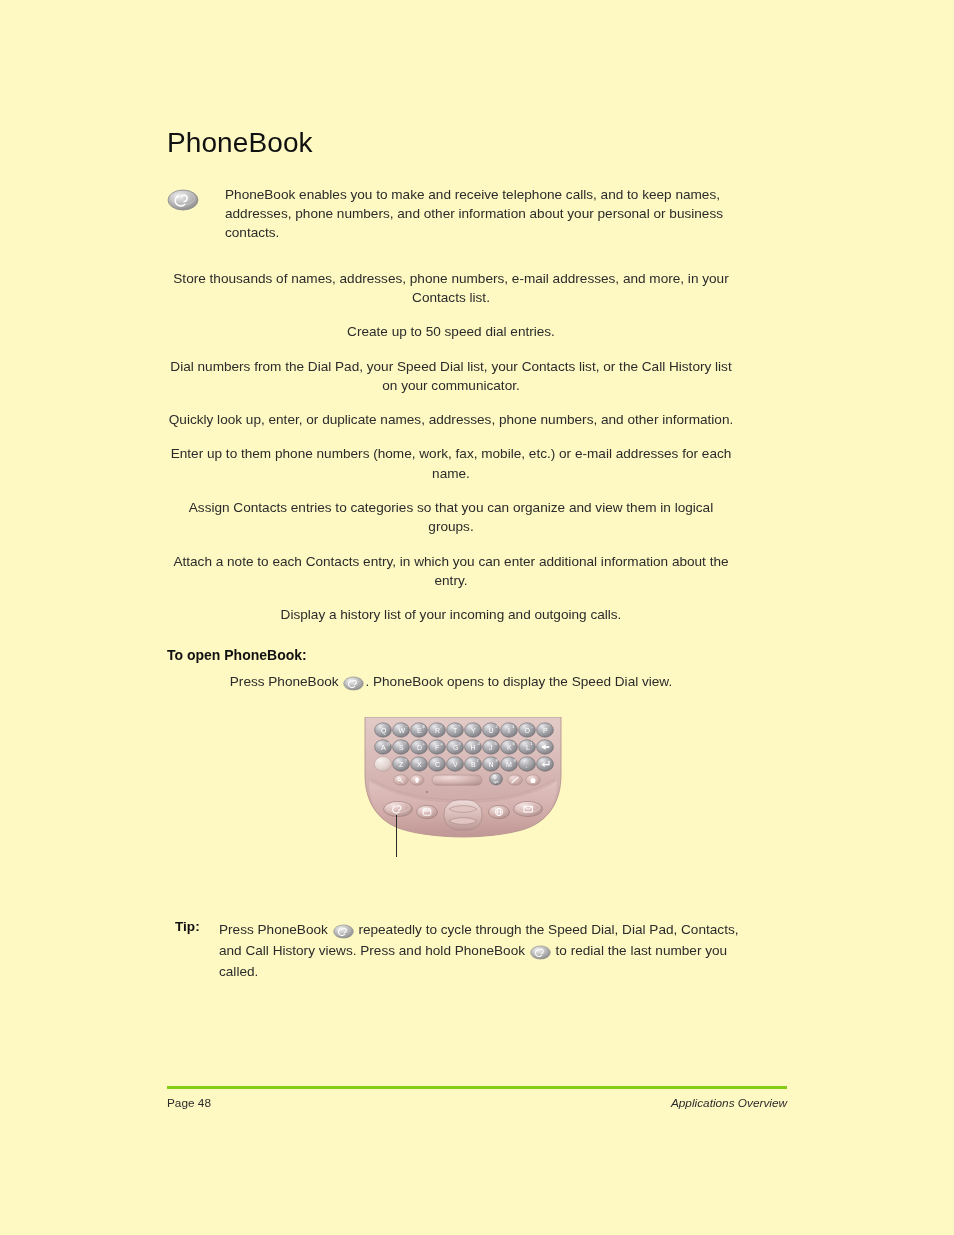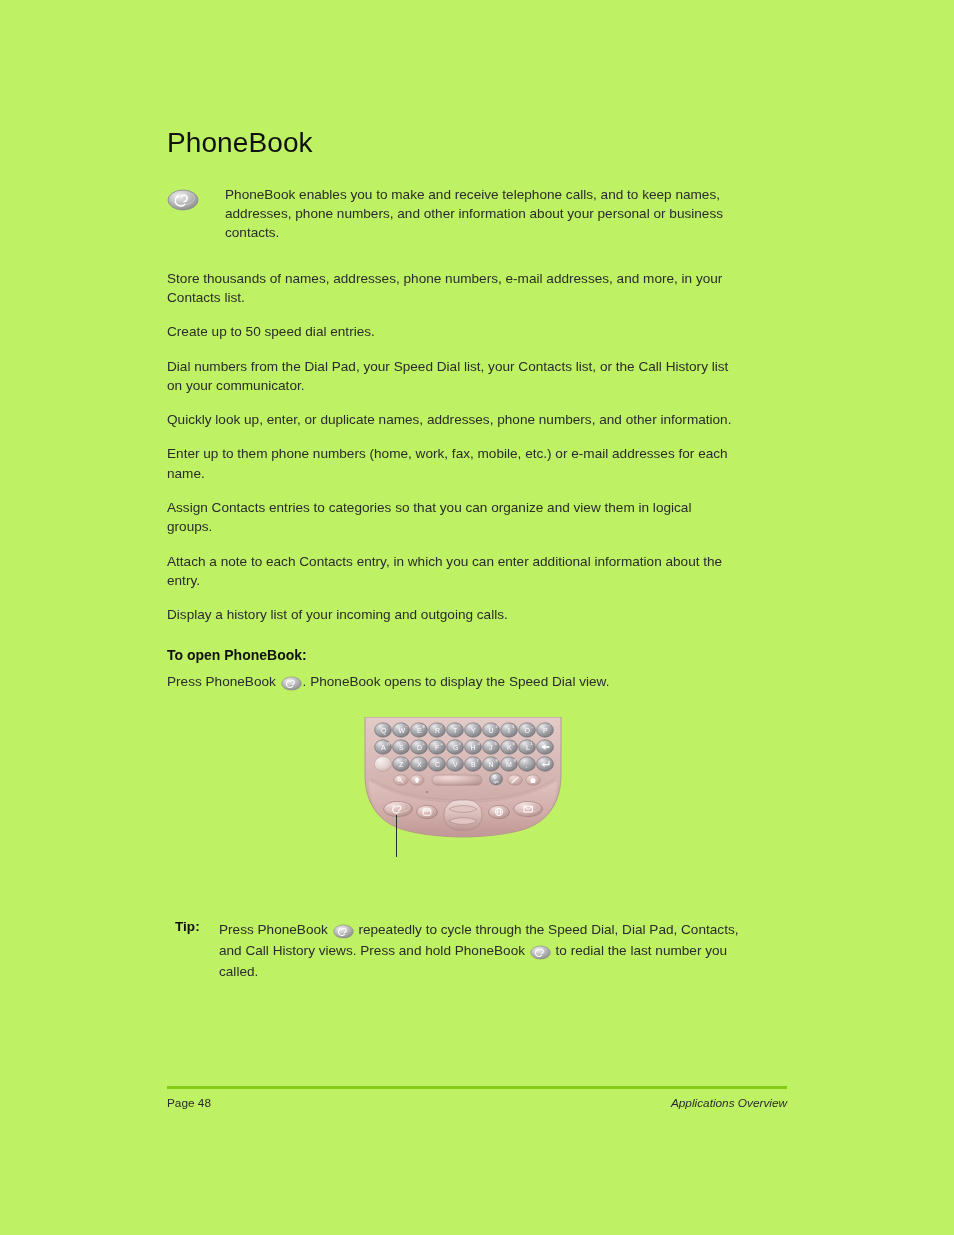--- a/index.html
+++ b/index.html
@@ -11,21 +11,21 @@
   body {
     font-family: "Liberation Sans", sans-serif;
     color: #1a1a1a;
     -webkit-font-smoothing: antialiased;
   }
   .page {
     position: relative;
     width: 954px;
     height: 1235px;
     margin: 0 auto;
-    background: #bef264;
+    background: #fef9c3;
     overflow: hidden;
   }
 
   
   .content {
     position: absolute;
     left: 167px;
     top: 128px;
     width: 592px;
   }
@@ -86,20 +86,21 @@
 
   .indent {
     margin-left: 25px;
   }
   .para {
     font-size: 13.6px;
     line-height: 1.42;
     color: #2b2b2b;
     margin: 0 13px 15px 0;
     max-width: 568px;
+    text-align: center;
   }
   .para:last-child { margin-bottom: 0; }
 
   .bullet-list { margin: 0 0 22px 0; }
 
   .open-block { margin-top: 22px; }
   .open-para { margin-bottom: 0; }
 
   
   .figure {

